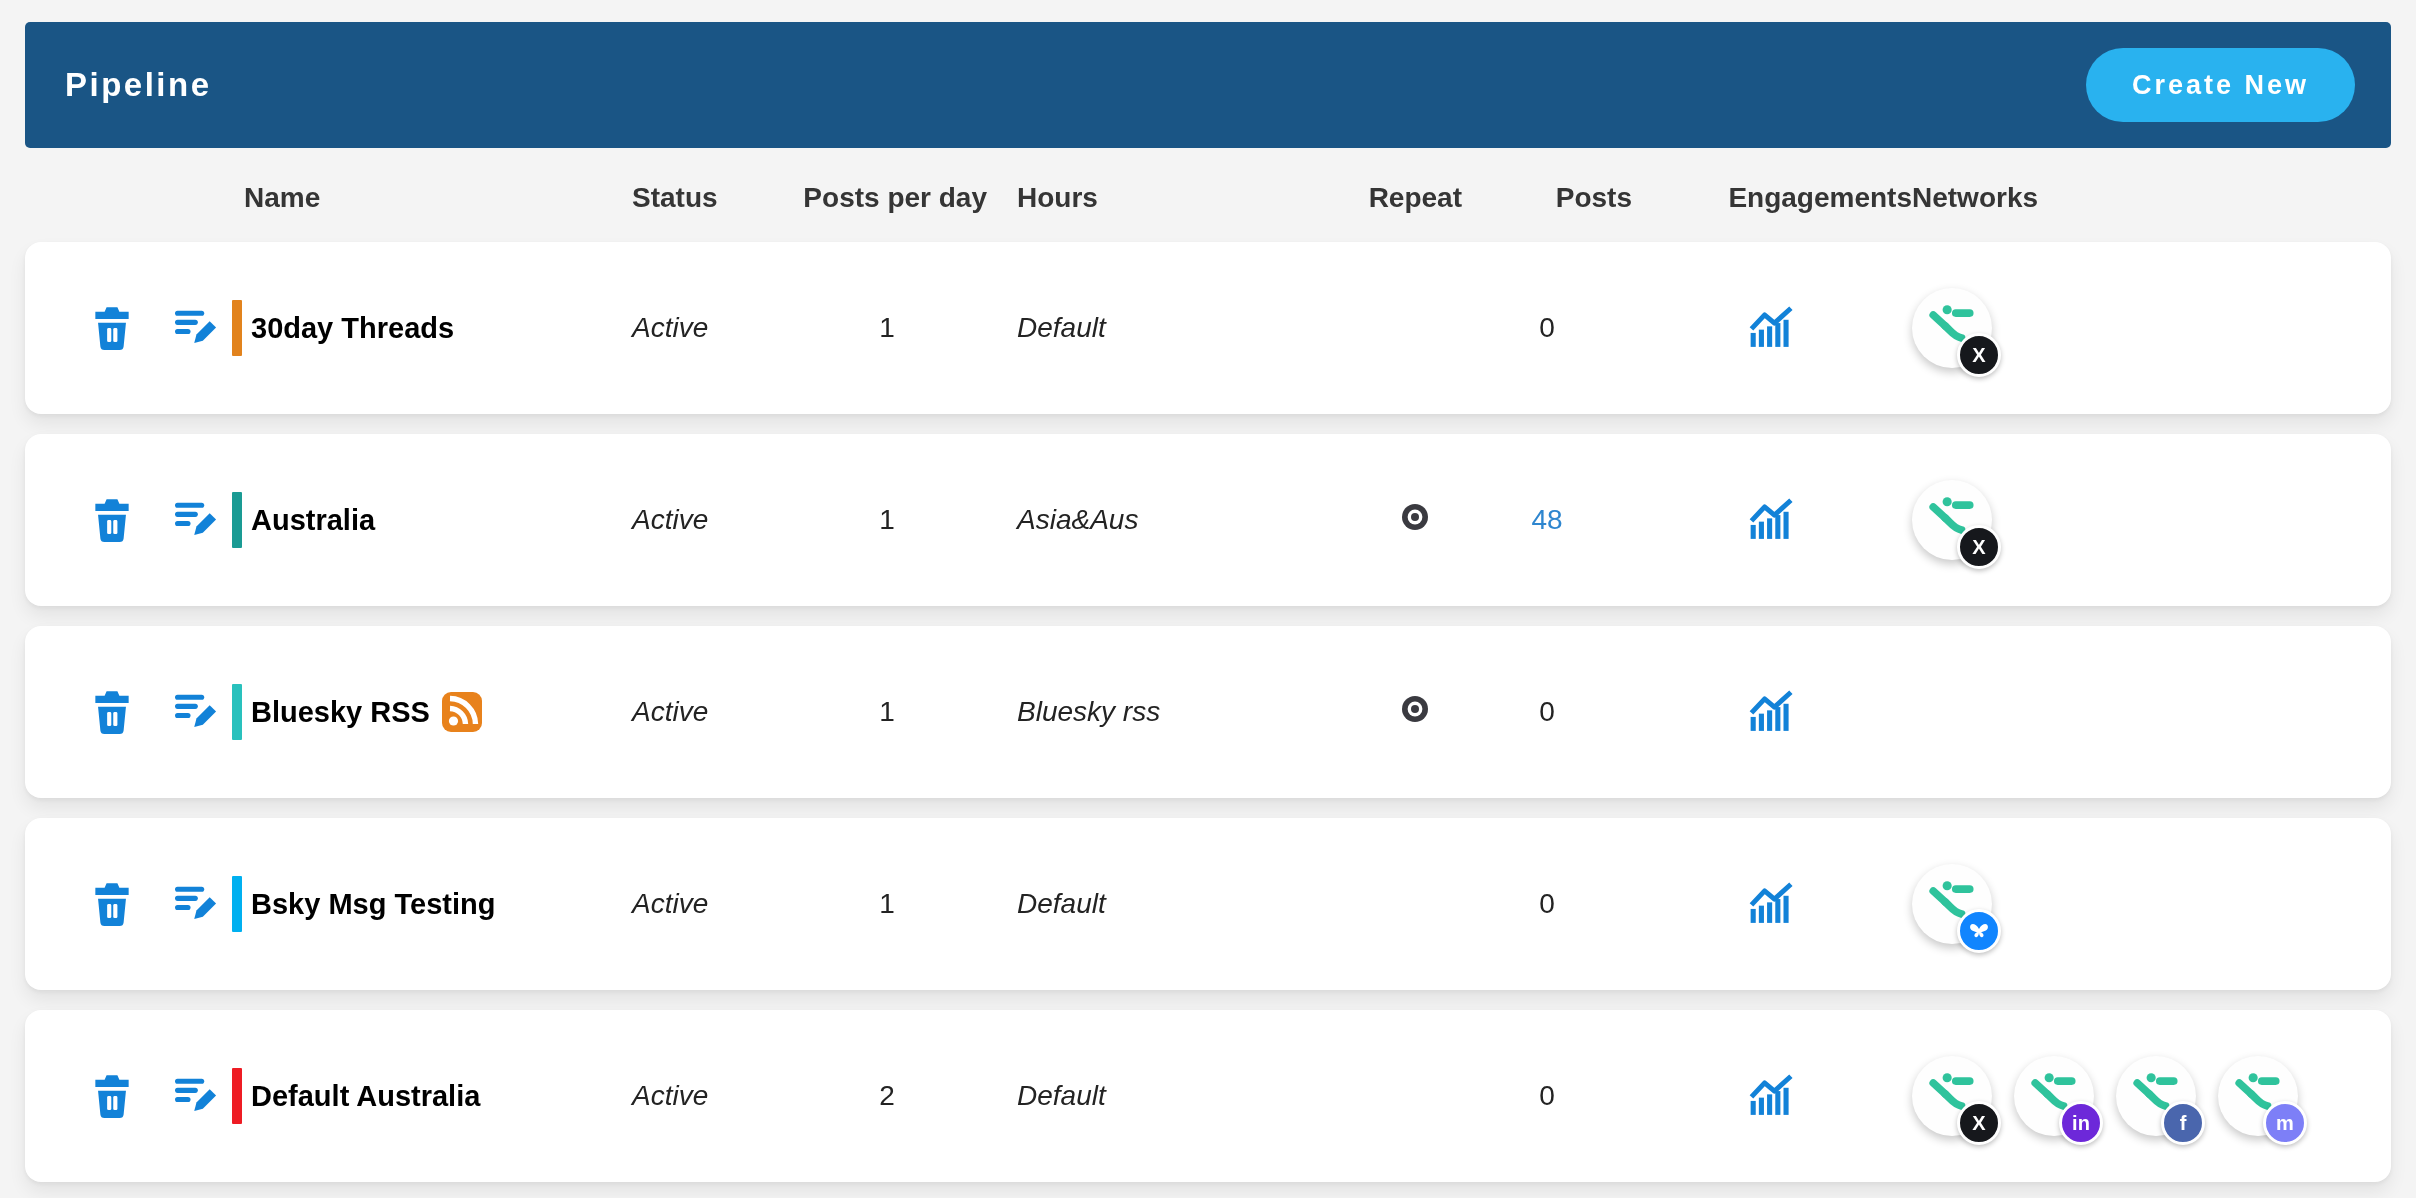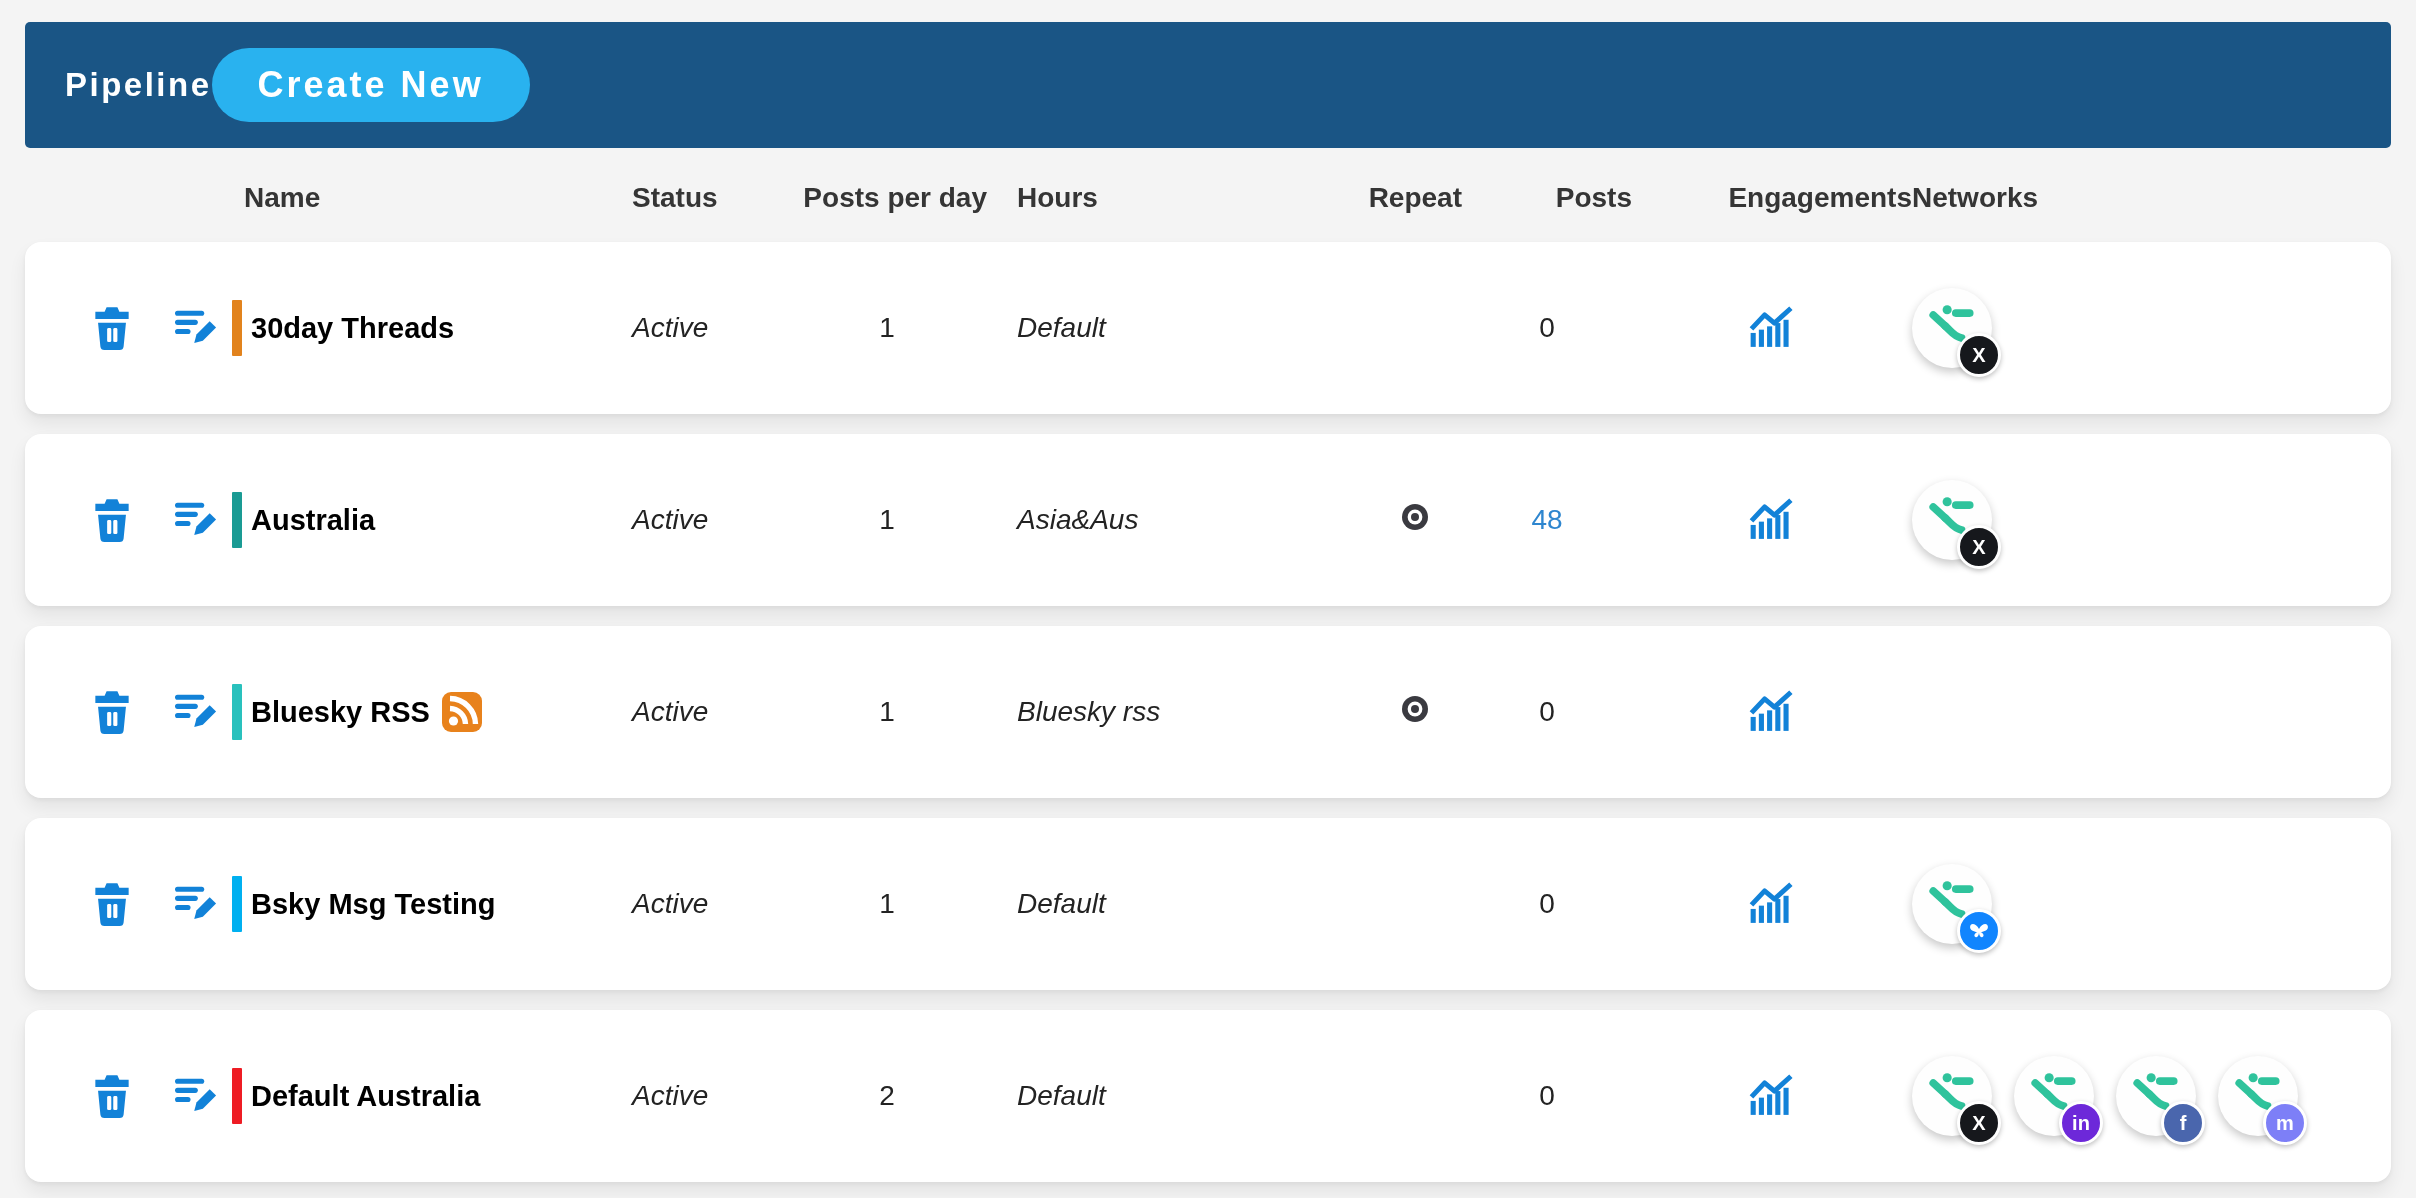--- a/index.html
+++ b/index.html
@@ -7,29 +7,29 @@
     width:2416px;height:1198px;overflow:hidden;
     background:#f4f4f4;
     font-family:"Liberation Sans","DejaVu Sans",sans-serif;
     color:#232323;
   }
   .page{padding:22px 25px 0 25px;}
 
   
   .topbar{
     height:126px;background:#1a5585;border-radius:5px;
-    display:flex;align-items:center;
+    display:flex;align-items:center;justify-content:space-between;
     padding:0 36px 0 40px;box-sizing:border-box;
   }
   .topbar h1{
     margin:0;color:#ffffff;font-size:33px;font-weight:700;letter-spacing:2.5px;
   }
   .create-btn{
     background:#29b2ef;color:#ffffff;border:none;cursor:pointer;
-    font-family:inherit;font-size:36px;font-weight:700;letter-spacing:3px;
+    font-family:inherit;font-size:27px;font-weight:700;letter-spacing:3px;
     padding:0 46px;height:74px;border-radius:40px;
   }
 
   
   .grid{
     display:grid;
     grid-template-columns:165px 400px 155px 200px 380px 95px 170px 280px 1fr;
     align-items:center;
     padding-left:42px;box-sizing:border-box;
   }

